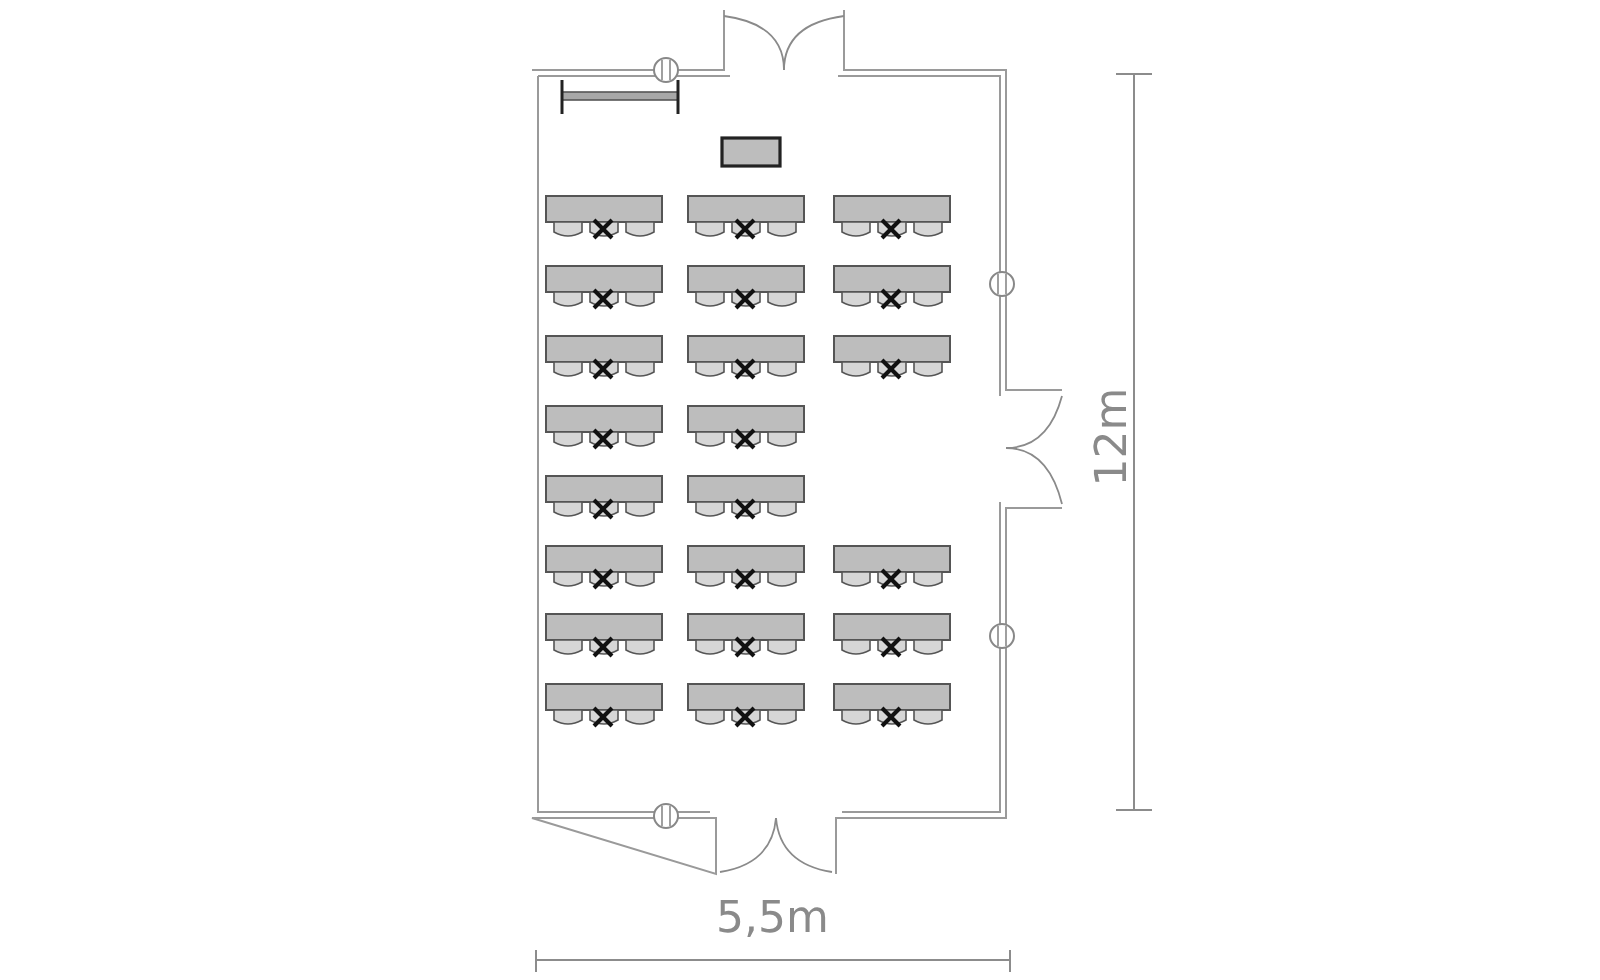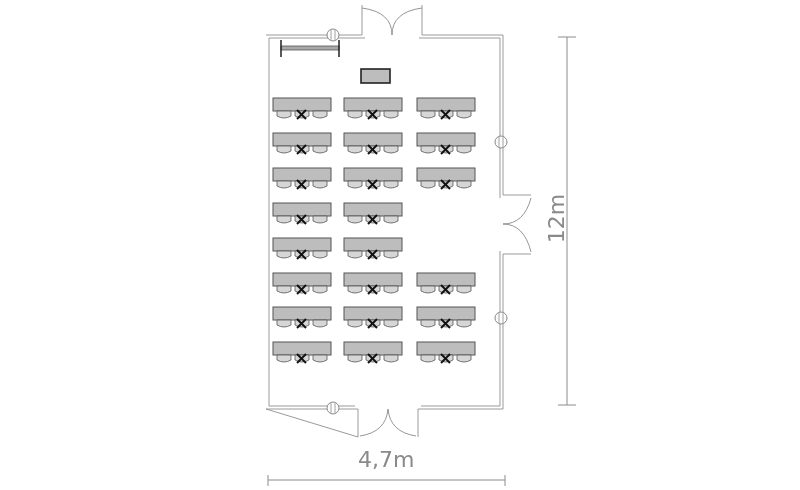--- a/index.html
+++ b/index.html
@@ -118,14 +118,14 @@
     <line class="dim-line" x1="268" y1="475" x2="268" y2="486"></line>
     <line class="dim-line" x1="505" y1="475" x2="505" y2="486"></line>
   </g>
   <g>
     <line class="dim-line" x1="567" y1="37" x2="567" y2="405"></line>
     <line class="dim-line" x1="558" y1="37" x2="576" y2="37"></line>
     <line class="dim-line" x1="558" y1="405" x2="576" y2="405"></line>
   </g>
 </svg>
 
-<div id="label-width" class="dim-label">4,7m</div>
+<div id="label-width" class="dim-label">5,5m</div>
 <div id="label-height" class="dim-label">12m</div>
 
 </body></html>

